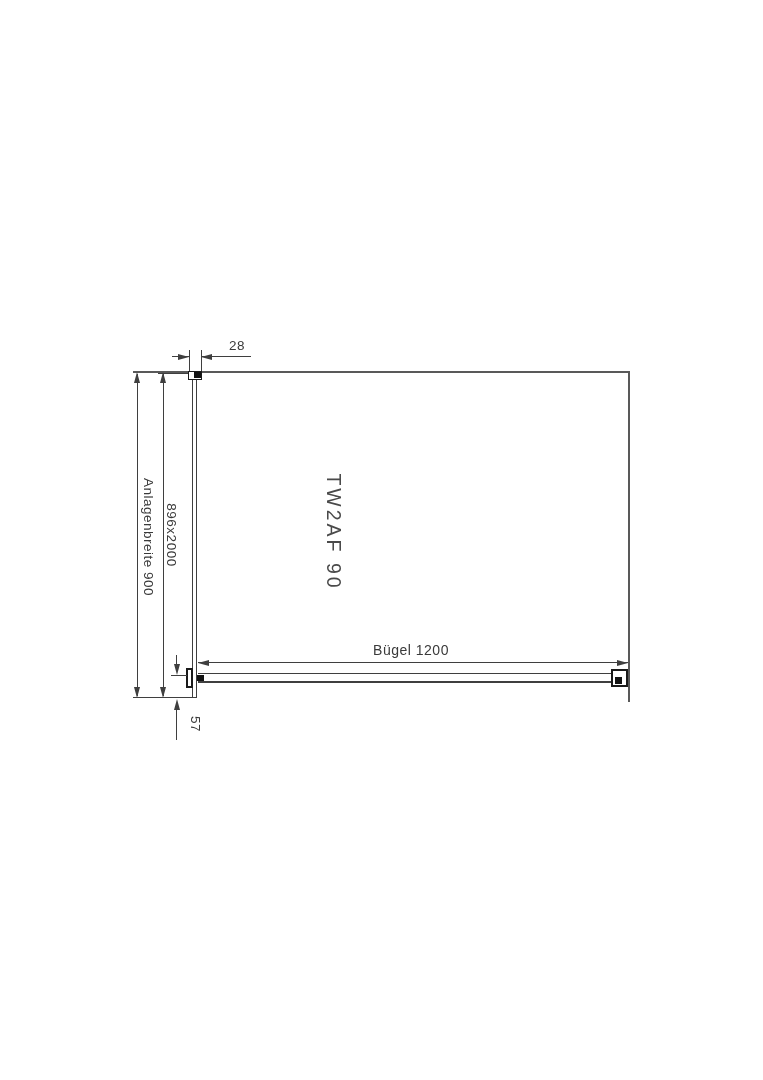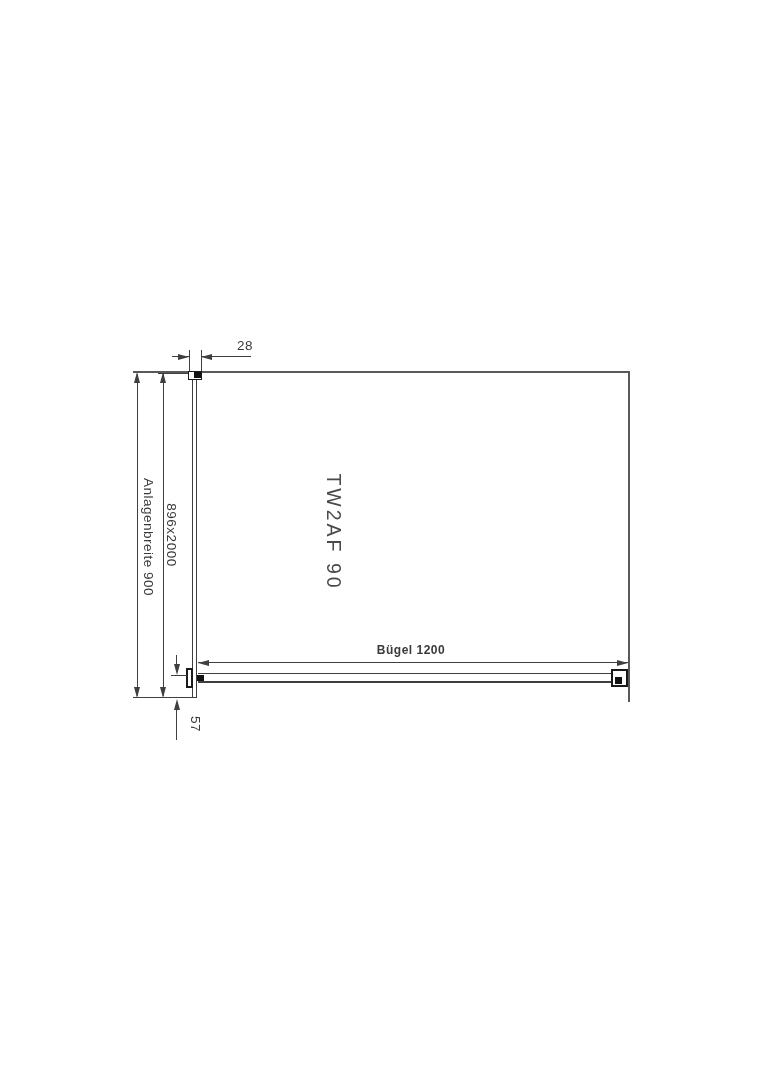--- a/index.html
+++ b/index.html
@@ -42,22 +42,21 @@
   }
   .lbl.rot {
     transform: translate(-50%, -50%) rotate(90deg);
   }
   .lbl.model {
     font-size: 19.5px;
     letter-spacing: 3px;
     color: #4a4a4a;
   }
   .lbl.bar {
-    font-size: 12px;
-    font-weight: bold;
+    font-size: 14px;
   }
   .frame {
     position: absolute;
     background: #ffffff;
     border: 2px solid #1a1a1a;
     box-sizing: border-box;
   }
   .fillsq {
     position: absolute;
     background: #121212;
@@ -83,21 +82,21 @@
   <div class="vline" style="left:136.5px; top:374px; width:1px; height:322px;"></div>
   <div class="arr arr-up" style="left:134px; top:372px;"></div>
   <div class="arr arr-down" style="left:134px; top:686.5px;"></div>
   <div class="lbl rot" style="left:147.5px; top:537px;">Anlagenbreite 900</div>
 
   <div class="vline" style="left:162.5px; top:374px; width:1px; height:322px;"></div>
   <div class="arr arr-up" style="left:160px; top:372.3px;"></div>
   <div class="arr arr-down" style="left:160px; top:686.5px;"></div>
   <div class="lbl rot" style="left:170.5px; top:535px;">896x2000</div>
 
-  <div class="lbl" style="left:245px; top:346px;">28</div>
+  <div class="lbl" style="left:237px; top:346px;">28</div>
   <div class="hline" style="left:171.5px; top:356px; width:17px; height:1px;"></div>
   <div class="hline" style="left:201.5px; top:356px; width:49px; height:1px;"></div>
   <div class="arr arr-right" style="left:178px; top:353.5px;"></div>
   <div class="arr arr-left" style="left:201px; top:353.5px;"></div>
   <div class="vline" style="left:188.6px; top:349.5px; width:1px; height:21px;"></div>
   <div class="vline" style="left:200.8px; top:349.5px; width:1px; height:21px;"></div>
 
   <div class="lbl rot model" style="left:333px; top:532px;">TW2AF 90</div>
 
   <div class="lbl bar" style="left:411px; top:649.5px;">Bügel 1200</div>

